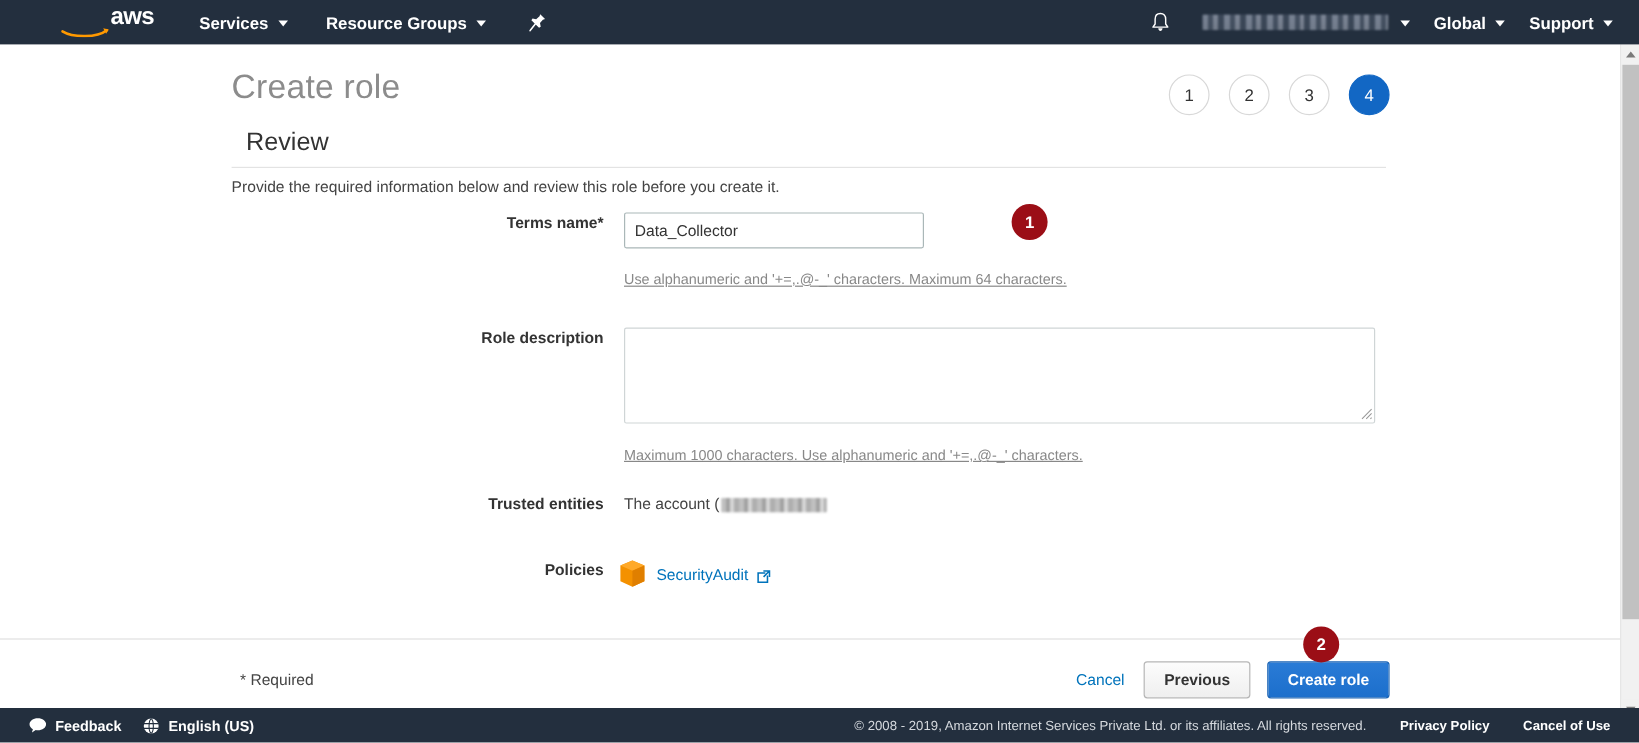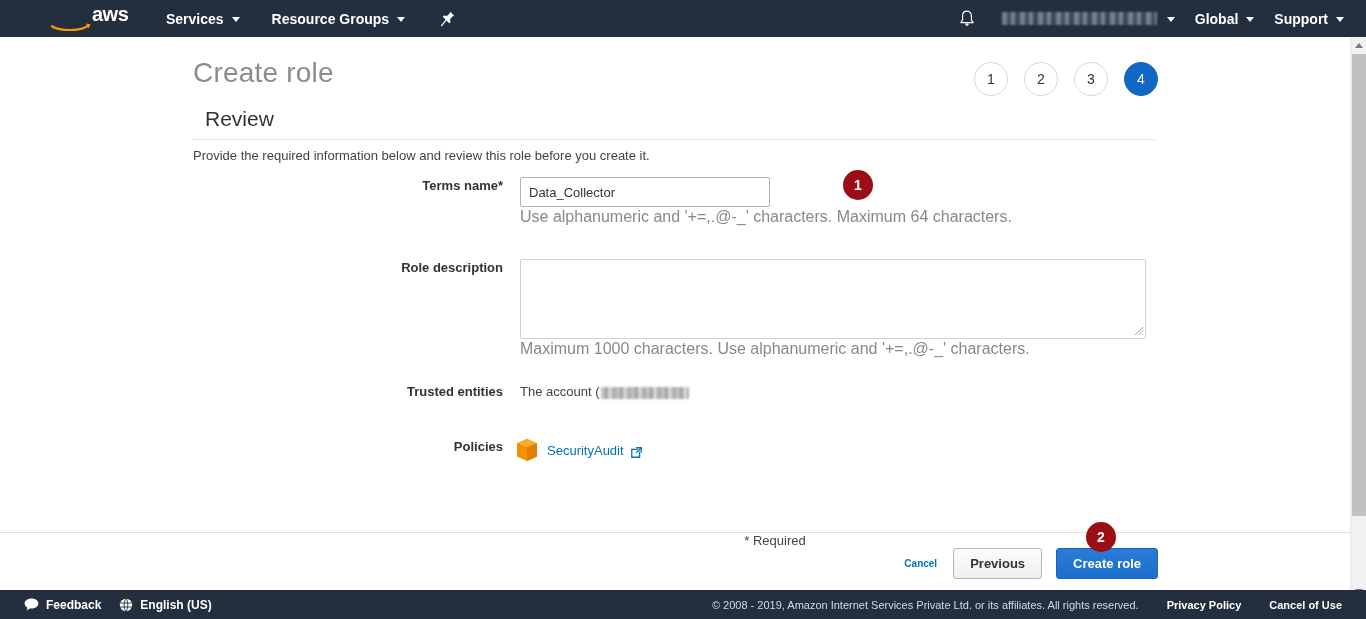--- a/index.html
+++ b/index.html
@@ -205,23 +205,24 @@
     border: 1px solid #aab7b8;
     border-radius: 2px;
     background: #ffffff;
     font-size: 13px;
     color: #333333;
     padding: 0 8px;
     outline: none;
     font-family: "Liberation Sans", sans-serif;
   }
   .helper {
-    font-size: 16px;
+    font-size: 12px;
     color: #888888;
-    margin-top: 1px;
+    margin-top: 19px;
+    text-decoration: underline;
   }
   .textarea {
     width: 626px;
     height: 80px;
     border: 1px solid #cfd5d6;
     border-radius: 2px;
     background: #ffffff;
     font-size: 13px;
     color: #333333;
     padding: 6px 8px;
@@ -296,38 +297,37 @@
   
   .action-bar {
     position: absolute;
     left: 0; top: 495px;
     width: 1350px;
     height: 68px;
     border-top: 1px solid #e0e0e0;
     background: #ffffff;
     display: flex;
     align-items: center;
-    flex-direction: column;
   }
   .required-note {
     margin-left: 200px;
     font-size: 13px;
     color: #444444;
   }
   .btn-group {
     margin-left: auto;
     margin-right: 192px;
     display: flex;
     align-items: center;
     gap: 14px;
   }
   .link-btn {
     color: #0073bb;
-    font-size: 10px;
-    font-weight: 700;
+    font-size: 13px;
+    font-weight: 400;
     cursor: pointer;
     text-decoration: none;
     padding: 4px 2px;
   }
   .btn {
     font-size: 13px;
     font-weight: 700;
     border-radius: 3px;
     padding: 0 16px;
     height: 31px;

